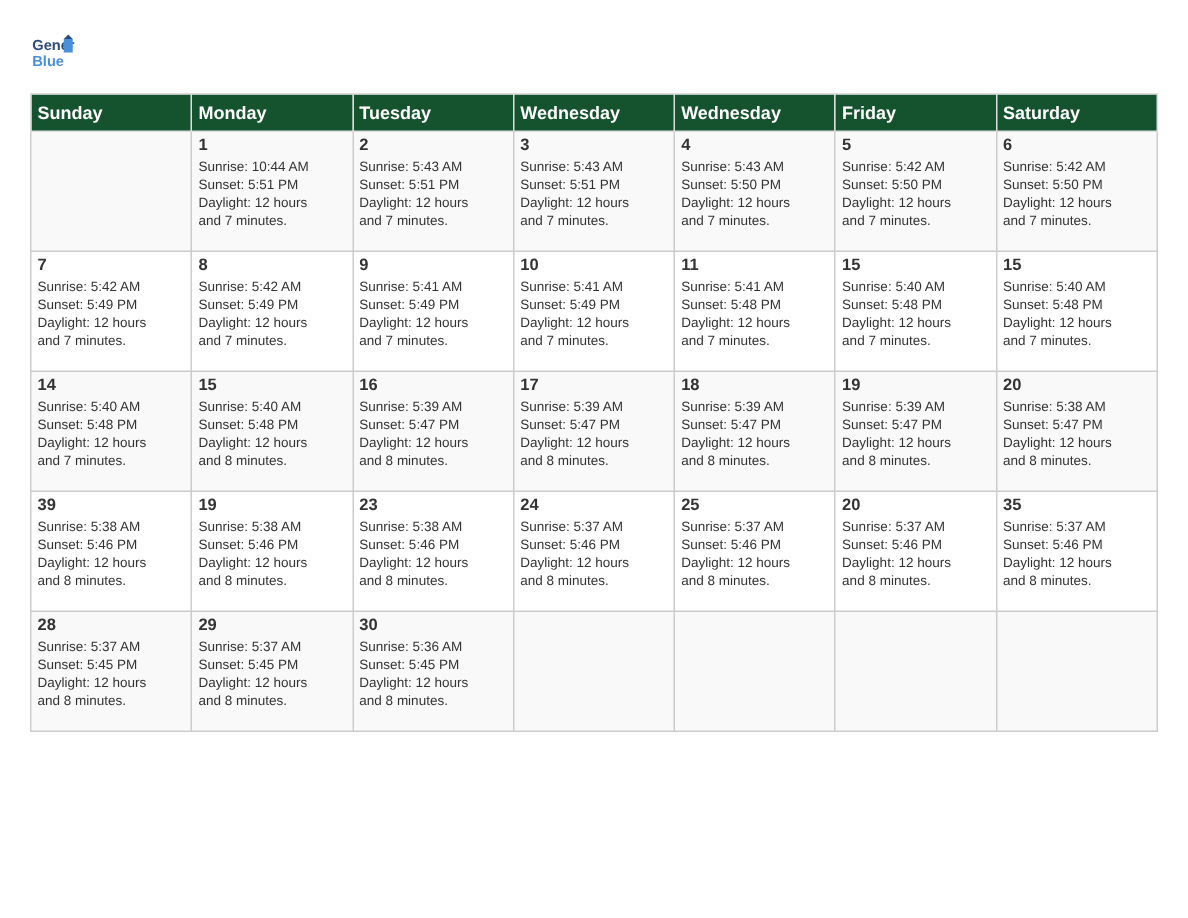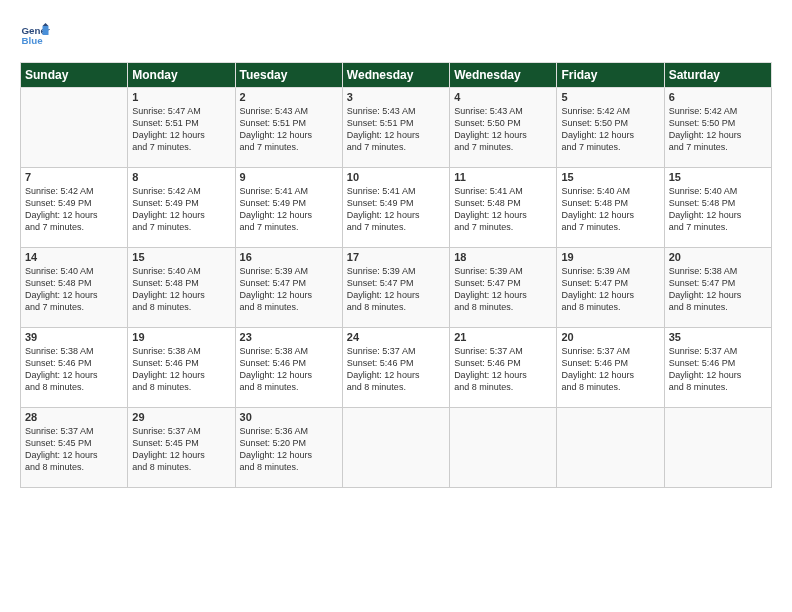--- a/index.html
+++ b/index.html
@@ -112,21 +112,21 @@
           <th>Wednesday</th>
           <th>Friday</th>
           <th>Saturday</th>
         </tr>
     </thead>
     <tbody id="calendar-body">
         <tr>
           <td></td>
           <td>
             <span class="day-num">1</span>
-            <div class="day-info" style="white-space: pre-line;">Sunrise: 5:47 AM
+            <div class="day-info" style="white-space: pre-line;">Sunrise: 10:44 AM
 Sunset: 5:51 PM
 Daylight: 12 hours
 and 7 minutes.</div>
           </td>
           <td>
             <span class="day-num">2</span>
             <div class="day-info" style="white-space: pre-line;">Sunrise: 5:43 AM
 Sunset: 5:51 PM
 Daylight: 12 hours
 and 7 minutes.</div>
@@ -285,21 +285,21 @@
 and 8 minutes.</div>
           </td>
           <td>
             <span class="day-num">24</span>
             <div class="day-info" style="white-space: pre-line;">Sunrise: 5:37 AM
 Sunset: 5:46 PM
 Daylight: 12 hours
 and 8 minutes.</div>
           </td>
           <td>
-            <span class="day-num">21</span>
+            <span class="day-num">25</span>
             <div class="day-info" style="white-space: pre-line;">Sunrise: 5:37 AM
 Sunset: 5:46 PM
 Daylight: 12 hours
 and 8 minutes.</div>
           </td>
           <td>
             <span class="day-num">20</span>
             <div class="day-info" style="white-space: pre-line;">Sunrise: 5:37 AM
 Sunset: 5:46 PM
 Daylight: 12 hours
@@ -324,21 +324,21 @@
           <td>
             <span class="day-num">29</span>
             <div class="day-info" style="white-space: pre-line;">Sunrise: 5:37 AM
 Sunset: 5:45 PM
 Daylight: 12 hours
 and 8 minutes.</div>
           </td>
           <td>
             <span class="day-num">30</span>
             <div class="day-info" style="white-space: pre-line;">Sunrise: 5:36 AM
-Sunset: 5:20 PM
+Sunset: 5:45 PM
 Daylight: 12 hours
 and 8 minutes.</div>
           </td>
           <td></td>
           <td></td>
           <td></td>
           <td></td>
         </tr>
       </tbody>
   </table>

